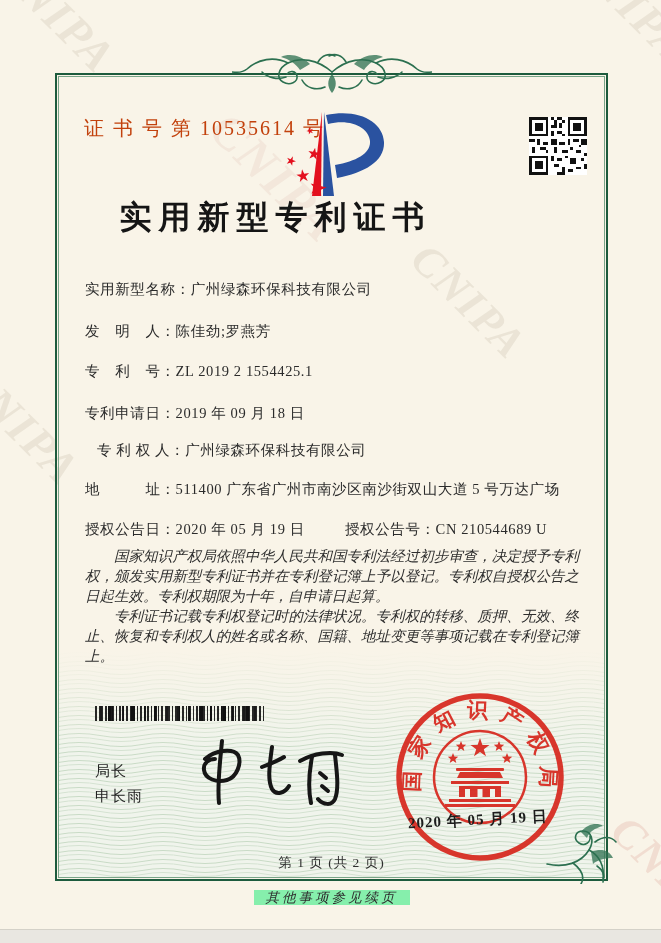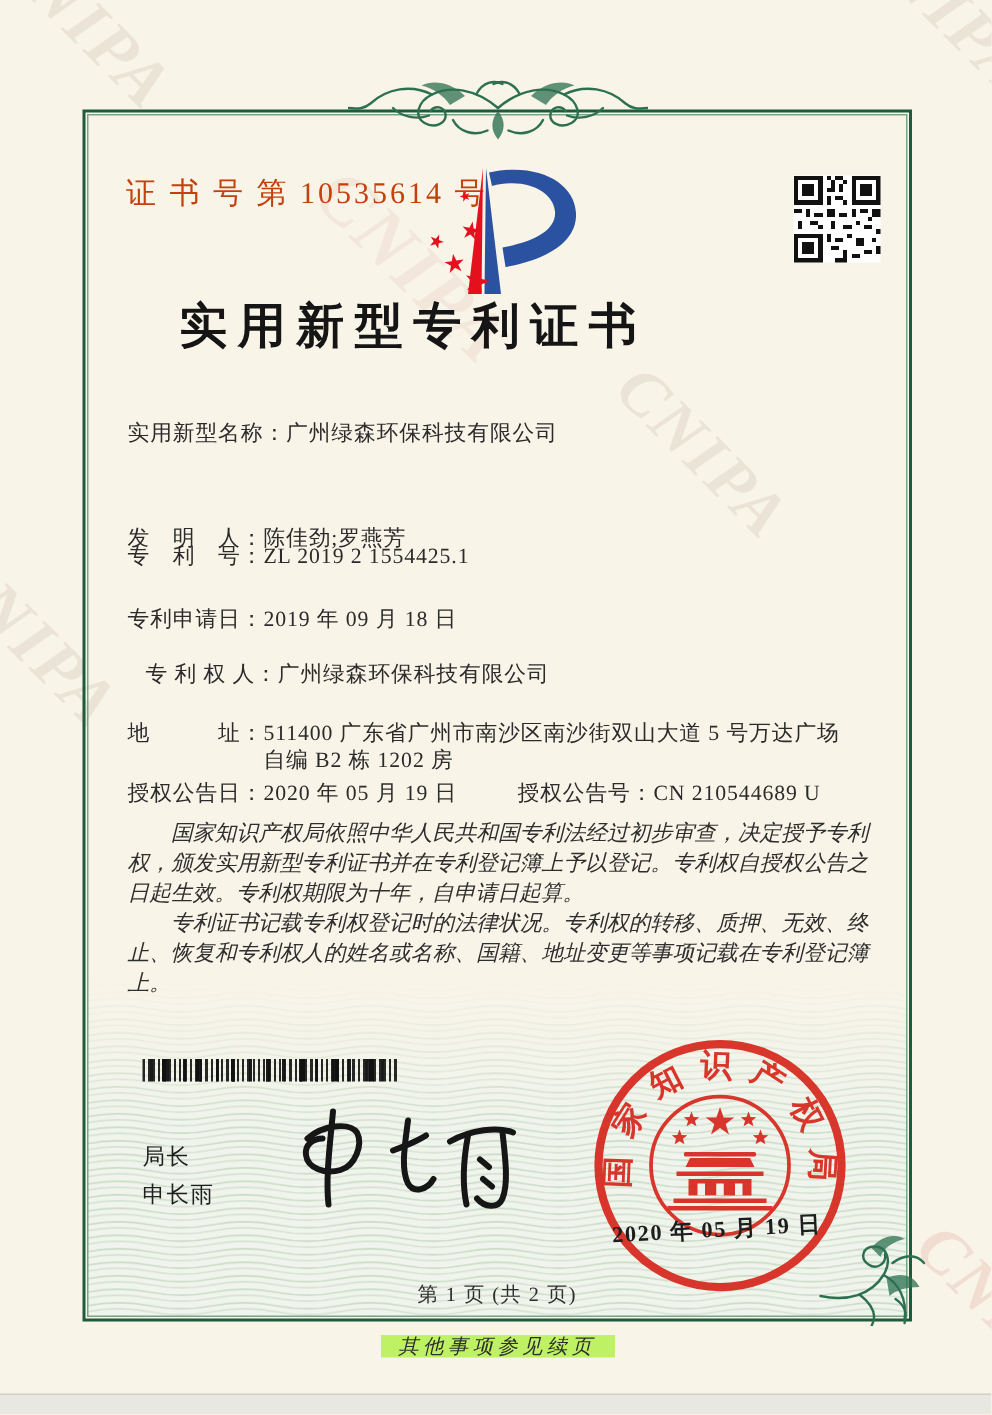--- a/index.html
+++ b/index.html
@@ -32,21 +32,21 @@
   .barcode{left:95px;top:706px;width:170px;height:15px;
      background:
        repeating-linear-gradient(90deg,rgba(17,17,17,0.9) 0 1.5px,transparent 1.5px 3.5px),
        repeating-linear-gradient(90deg,transparent 0 5px,#1a1a1a 5px 7px,transparent 7px 11px),
        repeating-linear-gradient(90deg,transparent 0 13px,#111 13px 16px,transparent 16px 23px);}
   .official{left:95px;font-family:"Liberation Sans",sans-serif;font-size:15px;color:#1f1f1f;letter-spacing:1px;}
   .seal-date{left:408px;top:810px;width:160px;font-size:15px;font-weight:bold;color:#1d1d1d;
        letter-spacing:1px;transform:rotate(-3deg);}
   .pageno{left:55px;top:854px;width:553px;text-align:center;font-size:13.5px;color:#2e2e2e;letter-spacing:1px;}
   .contnote{left:55px;top:889px;width:553px;text-align:center;font-size:13.5px;color:#2e2e2e;}
-  .contnote span{background:#bef264;padding:0 12px;letter-spacing:3px;font-style:italic;}
+  .contnote span{background:#86efac;padding:0 12px;letter-spacing:3px;font-style:italic;}
   .bottom-strip{left:0;bottom:0;width:661px;height:13px;background:#e9e7e1;border-top:1px solid #d4d1c8;z-index:6;}
 </style>
 </head>
 <body>
 
 <span class="wm" style="left:-18px;top:-14px;font-size:46px;">CNIPA</span>
 <span class="wm" style="left:556px;top:-24px;font-size:46px;">CNIPA</span>
 <span class="wm wm-pink" style="left:196px;top:148px;font-size:50px;color:rgba(205,160,145,0.15);">CNIPA</span>
 <span class="wm" style="left:398px;top:276px;font-size:44px;">CNIPA</span>
 <span class="wm" style="left:-54px;top:398px;font-size:46px;">CNIPA</span>
@@ -169,37 +169,36 @@
       <rect x="20" y="17" width="1" height="2"></rect>
       <rect x="10" y="20" width="3" height="1"></rect>
   </g>
 </svg>
 
 <div class="abs z5 title">实用新型专利证书</div>
 
 <div class="abs z5 row" style="top:280px;">
   <span class="lbl">实用新型名称：</span><span>广州绿森环保科技有限公司</span>
 </div>
-<div class="abs z5 row" style="top:322px;margin-top:28px;">
+<div class="abs z5 row" style="top:322px;">
   <span class="lbl">发　明　人：</span><span>陈佳劲;罗燕芳</span>
 </div>
 <div class="abs z5 row" style="top:362px;">
   <span class="lbl">专　利　号：</span><span>ZL 2019 2 1554425.1</span>
 </div>
 <div class="abs z5 row" style="top:404px;">
   <span class="lbl">专利申请日：</span><span>2019 年 09 月 18 日</span>
 </div>
 <div class="abs z5 row" style="top:441px;margin-left:12px;">
   <span class="lbl">专 利 权 人：</span><span>广州绿森环保科技有限公司</span>
 </div>
 <div class="abs z5 row addr-wrap" style="top:480px;">
   <span class="lbl">地　　　址：</span>
   <span class="addr-lines">
     <div>511400 广东省广州市南沙区南沙街双山大道 5 号万达广场</div>
-    <div>自编 B2 栋 1202 房</div>
   </span>
 </div>
 <div class="abs z5 row" style="top:520px;width:494px;">
   <span class="lbl">授权公告日：</span><span>2020 年 05 月 19 日</span>
   <span class="row2b"><span class="lbl">授权公告号：</span><span>CN 210544689 U</span></span>
 </div>
 
 <div class="abs z5 paras">
   <p>国家知识产权局依照中华人民共和国专利法经过初步审查，决定授予专利权，颁发实用新型专利证书并在专利登记簿上予以登记。专利权自授权公告之日起生效。专利权期限为十年，自申请日起算。</p>
   <p>专利证书记载专利权登记时的法律状况。专利权的转移、质押、无效、终止、恢复和专利权人的姓名或名称、国籍、地址变更等事项记载在专利登记簿上。</p>

